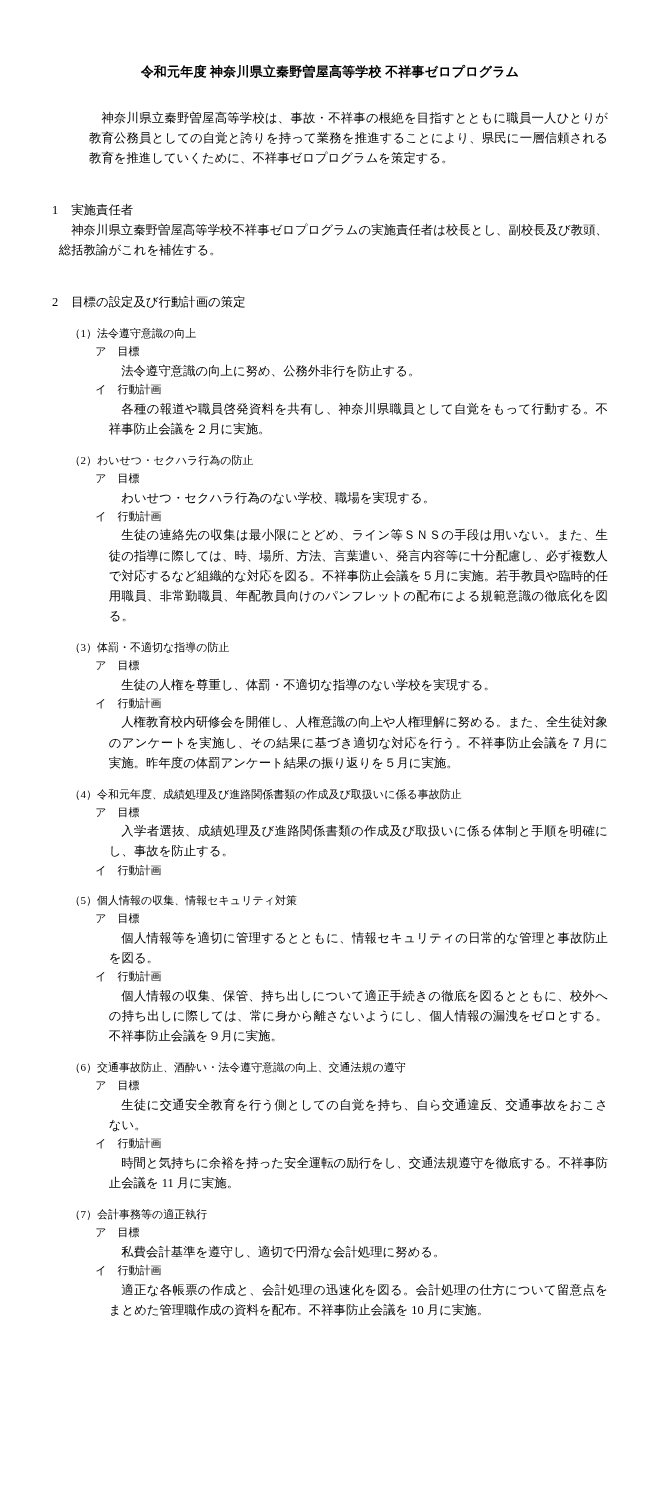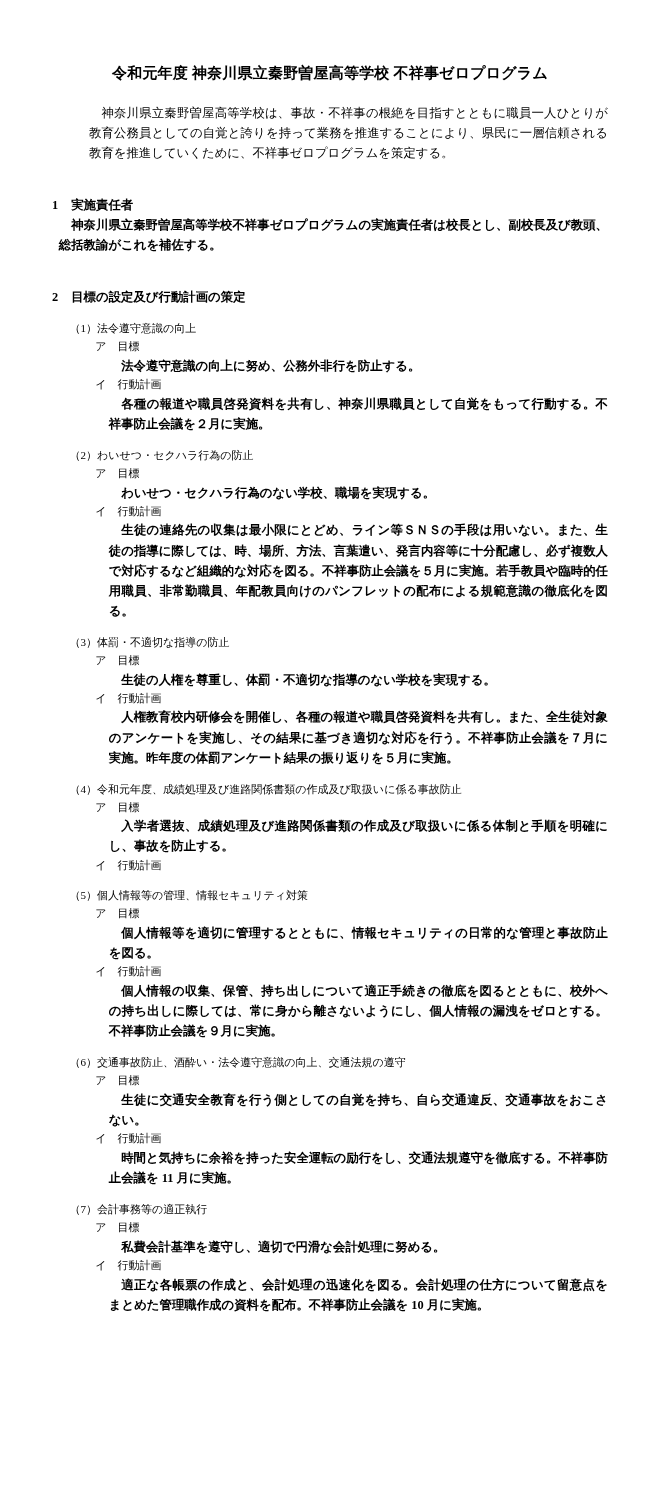--- a/index.html
+++ b/index.html
@@ -17,40 +17,39 @@
   .page {
     width: 660px;
     min-height: 1491px;
     box-sizing: border-box;
     padding: 62px 52px 24px 52px;
     background: #ffffff;
   }
   .doc-title {
     text-align: center;
     font-weight: bold;
-    font-size: 15px;
+    font-size: 13px;
     letter-spacing: 0.2px;
-    margin: 0 0 18px 0;
+    margin: 0 0 26px 0;
     line-height: 1.5;
   }
   p {
     margin: 0;
     font-size: 12.4px;
     line-height: 1.62;
     text-align: justify;
     text-justify: inter-ideograph;
   }
   .intro {
     text-indent: 1em;
     margin-bottom: 20px;
     margin-left: 37px;
   }
   .section {
     margin-top: 32px;
-    font-weight: bold;
   }
   .section-head {
     font-size: 12.4px;
     line-height: 1.62;
     margin: 0 0 0 0;
   }
   .section-head .num {
     display: inline-block;
     width: 1.55em;
   }
@@ -72,21 +71,20 @@
   }
   .sub-head {
     font-size: 11px;
     line-height: 1.62;
   }
   .sub-body {
     margin-left: 1.1em;
     text-indent: 1em;
     font-size: 12.4px;
     line-height: 1.62;
-    font-weight: bold;
   }
 </style>
 </head>
 <body>
 
 <div class="page">
 
   <h1 class="doc-title">令和元年度 神奈川県立秦野曽屋高等学校 不祥事ゼロプログラム</h1>
 
   <p class="intro">神奈川県立秦野曽屋高等学校は、事故・不祥事の根絶を目指すとともに職員一人ひとりが教育公務員としての自覚と誇りを持って業務を推進することにより、県民に一層信頼される教育を推進していくために、不祥事ゼロプログラムを策定する。</p>
@@ -129,38 +127,38 @@
   </div>
 
   <div class="item">
     <div class="item-head">
       <span>（3）</span><span>体罰・不適切な指導の防止</span>
     </div>
     <div class="sub">
       <div class="sub-head">ア　目標</div>
       <p class="sub-body">生徒の人権を尊重し、体罰・不適切な指導のない学校を実現する。</p>
       <div class="sub-head">イ　行動計画</div>
-      <p class="sub-body">人権教育校内研修会を開催し、各種の報道や職員啓発資料を共有し。また、全生徒対象のアンケートを実施し、その結果に基づき適切な対応を行う。不祥事防止会議を７月に実施。昨年度の体罰アンケート結果の振り返りを５月に実施。</p>
+      <p class="sub-body">人権教育校内研修会を開催し、人権意識の向上や人権理解に努める。また、全生徒対象のアンケートを実施し、その結果に基づき適切な対応を行う。不祥事防止会議を７月に実施。昨年度の体罰アンケート結果の振り返りを５月に実施。</p>
     </div>
   </div>
 
   <div class="item">
     <div class="item-head">
       <span>（4）</span><span>令和元年度、成績処理及び進路関係書類の作成及び取扱いに係る事故防止</span>
     </div>
     <div class="sub">
       <div class="sub-head">ア　目標</div>
       <p class="sub-body">入学者選抜、成績処理及び進路関係書類の作成及び取扱いに係る体制と手順を明確にし、事故を防止する。</p>
       <div class="sub-head">イ　行動計画</div>
     </div>
   </div>
 
   <div class="item">
     <div class="item-head">
-      <span>（5）</span><span>個人情報等の管理、情報セキュリティ対策</span>
+      <span>（5）</span><span>個人情報の収集、情報セキュリティ対策</span>
     </div>
     <div class="sub">
       <div class="sub-head">ア　目標</div>
       <p class="sub-body">個人情報等を適切に管理するとともに、情報セキュリティの日常的な管理と事故防止を図る。</p>
       <div class="sub-head">イ　行動計画</div>
       <p class="sub-body">個人情報の収集、保管、持ち出しについて適正手続きの徹底を図るとともに、校外への持ち出しに際しては、常に身から離さないようにし、個人情報の漏洩をゼロとする。不祥事防止会議を９月に実施。</p>
     </div>
   </div>
 
   <div class="item">

